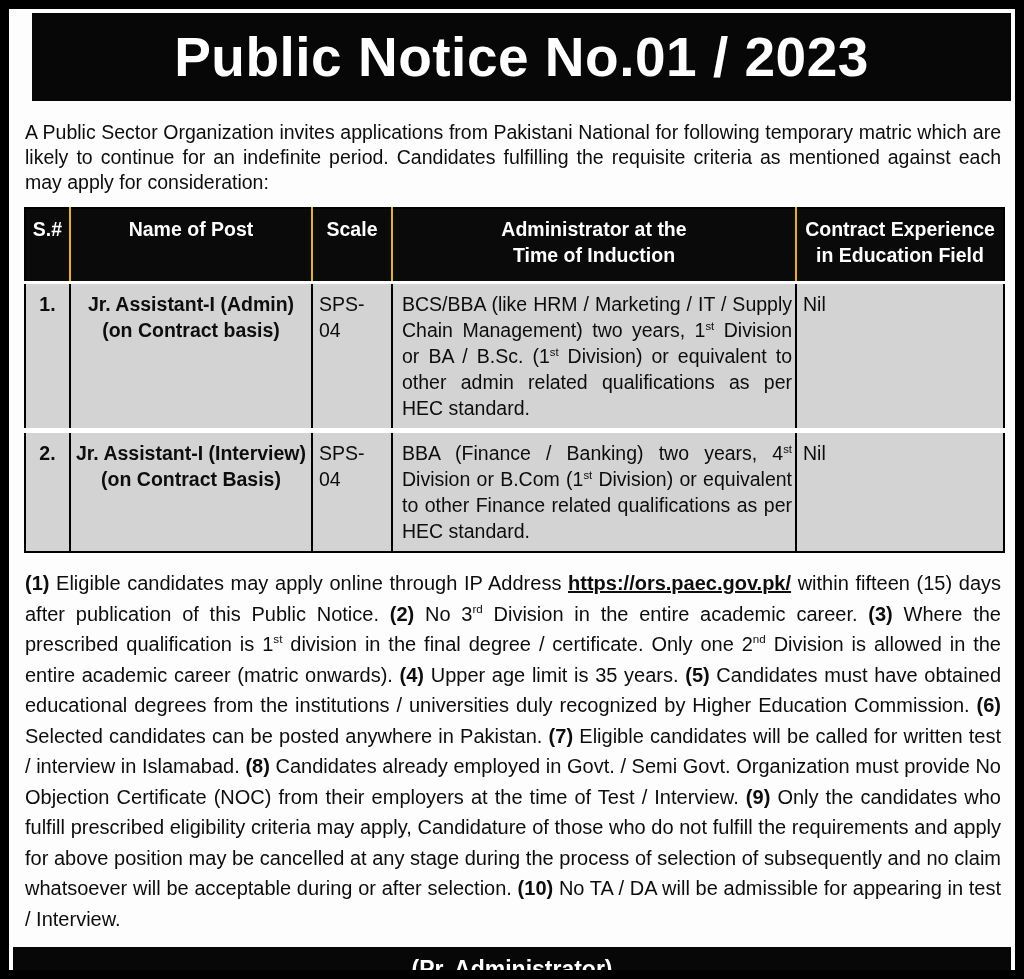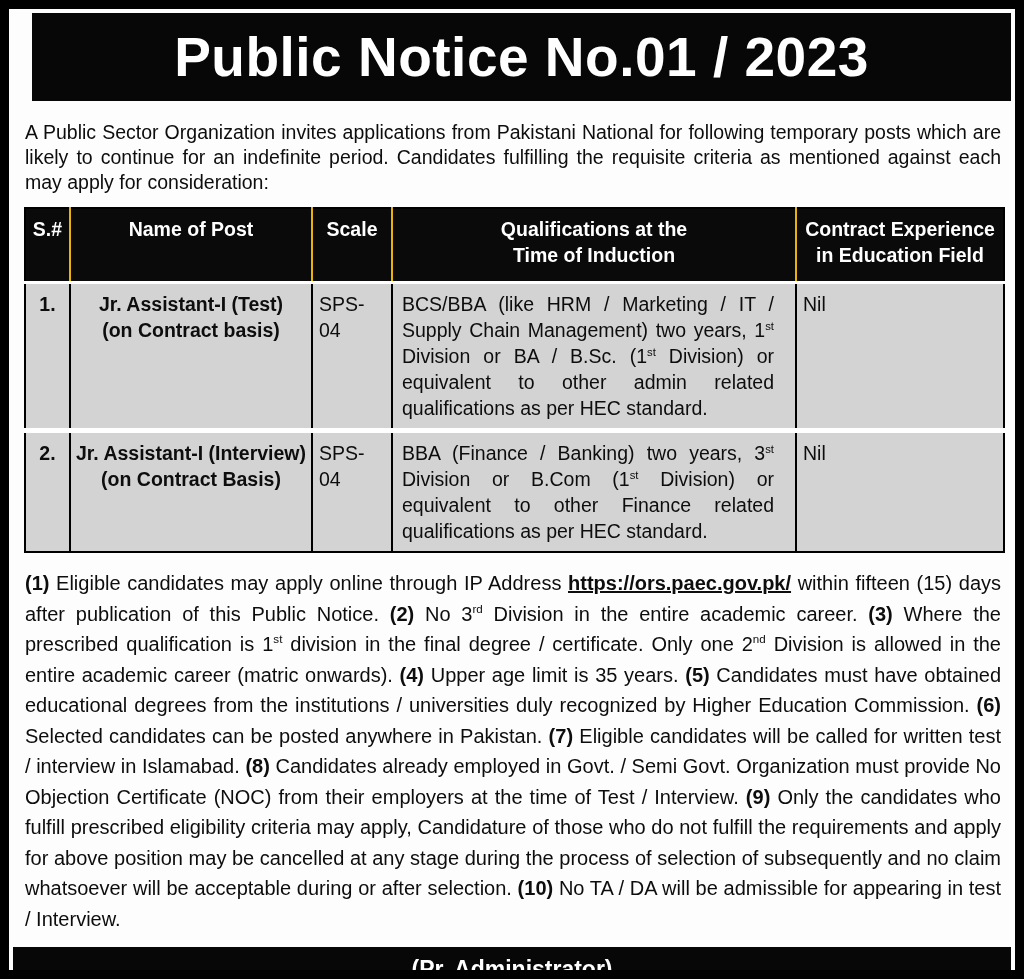--- a/index.html
+++ b/index.html
@@ -74,21 +74,21 @@
     vertical-align: top;
     padding: 7px 6px;
     border-left: 2px solid #000;
     line-height: 26px;
   }
   .posts-table td:first-child { border-left: none; }
   .posts-table tr.row-gap td { border-top: 5px solid #fff; }
   .posts-table td.cell-sno  { text-align: center; font-weight: bold; }
   .posts-table td.cell-post { text-align: center; font-weight: bold; padding-left: 2px; padding-right: 2px; }
   .posts-table td.cell-scale{ text-align: left; }
-  .posts-table td.cell-qual { text-align: justify; padding-left: 9px; padding-right: 21px; }
+  .posts-table td.cell-qual { text-align: justify; padding-left: 9px; padding-right: 3px; }
   .posts-table td.cell-exp  { text-align: left; }
   .row-1 td { height: 139px; }
   .row-2 td { height: 118px; }
   .conditions {
     margin: 15px 10px 0 12px;
     font-size: 20px;
     line-height: 30.5px;
     text-align: justify;
   }
   sup {
@@ -104,64 +104,64 @@
 </style>
 </head>
 <body>
 
 <div class="page">
 
   <div class="banner title-banner">
     <span class="title-text">Public Notice No.01 / 2023</span>
   </div>
 
-  <p class="intro">A Public Sector Organization invites applications from Pakistani National for following temporary posts which are likely to continue for an indefinite period. Candidates fulfilling the requisite criteria as mentioned against each may apply for consideration:</p>
+  <p class="intro">A Public Sector Organization invites applications from Pakistani National for following temporary matric which are likely to continue for an indefinite period. Candidates fulfilling the requisite criteria as mentioned against each may apply for consideration:</p>
 
   <table class="posts-table">
     <colgroup>
       <col class="c-sno">
         <col class="c-post">
         <col class="c-scale">
         <col class="c-qual">
         <col class="c-exp">
     </colgroup>
     <thead>
       <tr>
         <th>S.#</th>
         <th>Name of Post</th>
         <th>Scale</th>
         <th>
-          <div>Qualifications at the</div>
+          <div>Administrator at the</div>
           <div>Time of Induction</div>
         </th>
         <th>
           <div>Contract Experience</div>
           <div>in Education Field</div>
         </th>
       </tr>
     </thead>
     <tbody>
       <tr class="row-1">
         <td class="cell-sno">1.</td>
         <td class="cell-post">
-          <div>Jr. Assistant-I (Test)</div>
+          <div>Jr. Assistant-I (Admin)</div>
           <div>(on Contract basis)</div>
         </td>
         <td class="cell-scale">SPS-04</td>
         <td class="cell-qual"><span>BCS/BBA (like HRM / Marketing / IT / Supply Chain Management) two years, 1</span><sup>st</sup><span> Division or BA / B.Sc. (1</span><sup>st</sup><span> Division) or equivalent to other admin related qualifications as per HEC standard.</span></td>
         <td class="cell-exp">Nil</td>
       </tr>
       <tr class="row-2 row-gap">
         <td class="cell-sno">2.</td>
         <td class="cell-post">
           <div>Jr. Assistant-I (Interview)</div>
           <div>(on Contract Basis)</div>
         </td>
         <td class="cell-scale">SPS-04</td>
-        <td class="cell-qual"><span>BBA (Finance / Banking) two years, 3</span><sup>st</sup><span> Division or B.Com (1</span><sup>st</sup><span> Division) or equivalent to other Finance related qualifications as per HEC standard.</span></td>
+        <td class="cell-qual"><span>BBA (Finance / Banking) two years, 4</span><sup>st</sup><span> Division or B.Com (1</span><sup>st</sup><span> Division) or equivalent to other Finance related qualifications as per HEC standard.</span></td>
         <td class="cell-exp">Nil</td>
       </tr>
     </tbody>
   </table>
 
   <p class="conditions"><span style="font-weight: bold;">(1)</span><span> Eligible candidates may apply online through IP Address </span><span style="font-weight: bold; text-decoration: underline;">https://ors.paec.gov.pk/</span><span> within fifteen (15) days after publication of this Public Notice. </span><span style="font-weight: bold;">(2)</span><span> No 3</span><sup>rd</sup><span> Division in the entire academic career. </span><span style="font-weight: bold;">(3)</span><span> Where the prescribed qualification is 1</span><sup>st</sup><span> division in the final degree / certificate. Only one 2</span><sup>nd</sup><span> Division is allowed in the entire academic career (matric onwards). </span><span style="font-weight: bold;">(4)</span><span> Upper age limit is 35 years. </span><span style="font-weight: bold;">(5)</span><span> Candidates must have obtained educational degrees from the institutions / universities duly recognized by Higher Education Commission. </span><span style="font-weight: bold;">(6)</span><span> Selected candidates can be posted anywhere in Pakistan. </span><span style="font-weight: bold;">(7)</span><span> Eligible candidates will be called for written test / interview in Islamabad. </span><span style="font-weight: bold;">(8)</span><span> Candidates already employed in Govt. / Semi Govt. Organization must provide No Objection Certificate (NOC) from their employers at the time of Test / Interview. </span><span style="font-weight: bold;">(9)</span><span> Only the candidates who fulfill prescribed eligibility criteria may apply, Candidature of those who do not fulfill the requirements and apply for above position may be cancelled at any stage during the process of selection of subsequently and no claim whatsoever will be acceptable during or after selection. </span><span style="font-weight: bold;">(10)</span><span> No TA / DA will be admissible for appearing in test / Interview.</span></p>
 
   <div class="banner footer-banner">
     <div class="footer-line1">(Pr. Administrator)</div>
 

